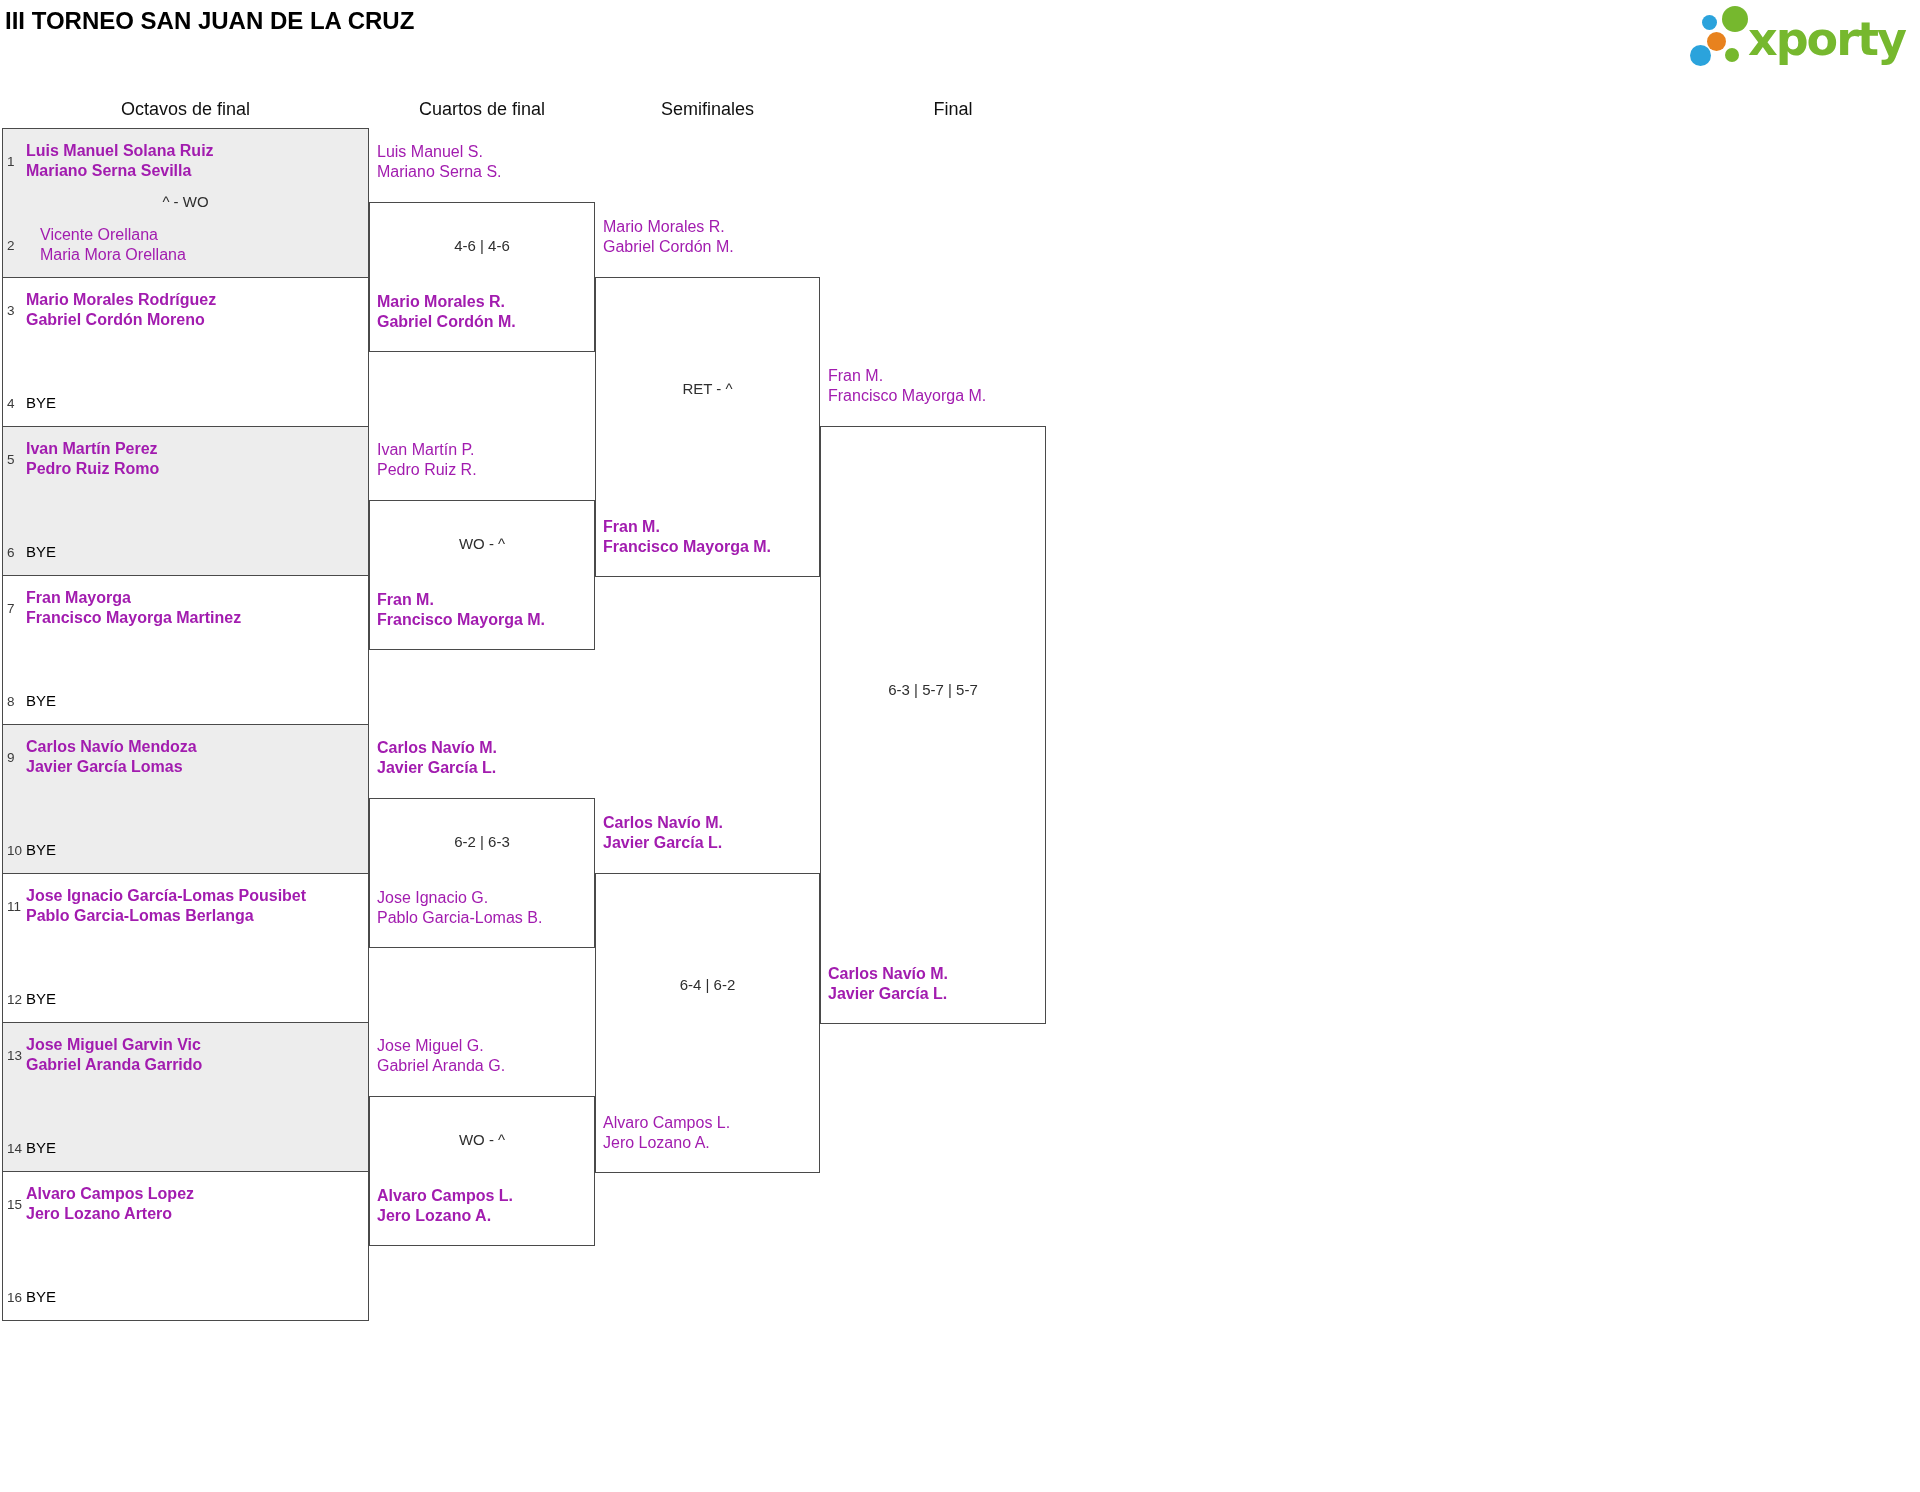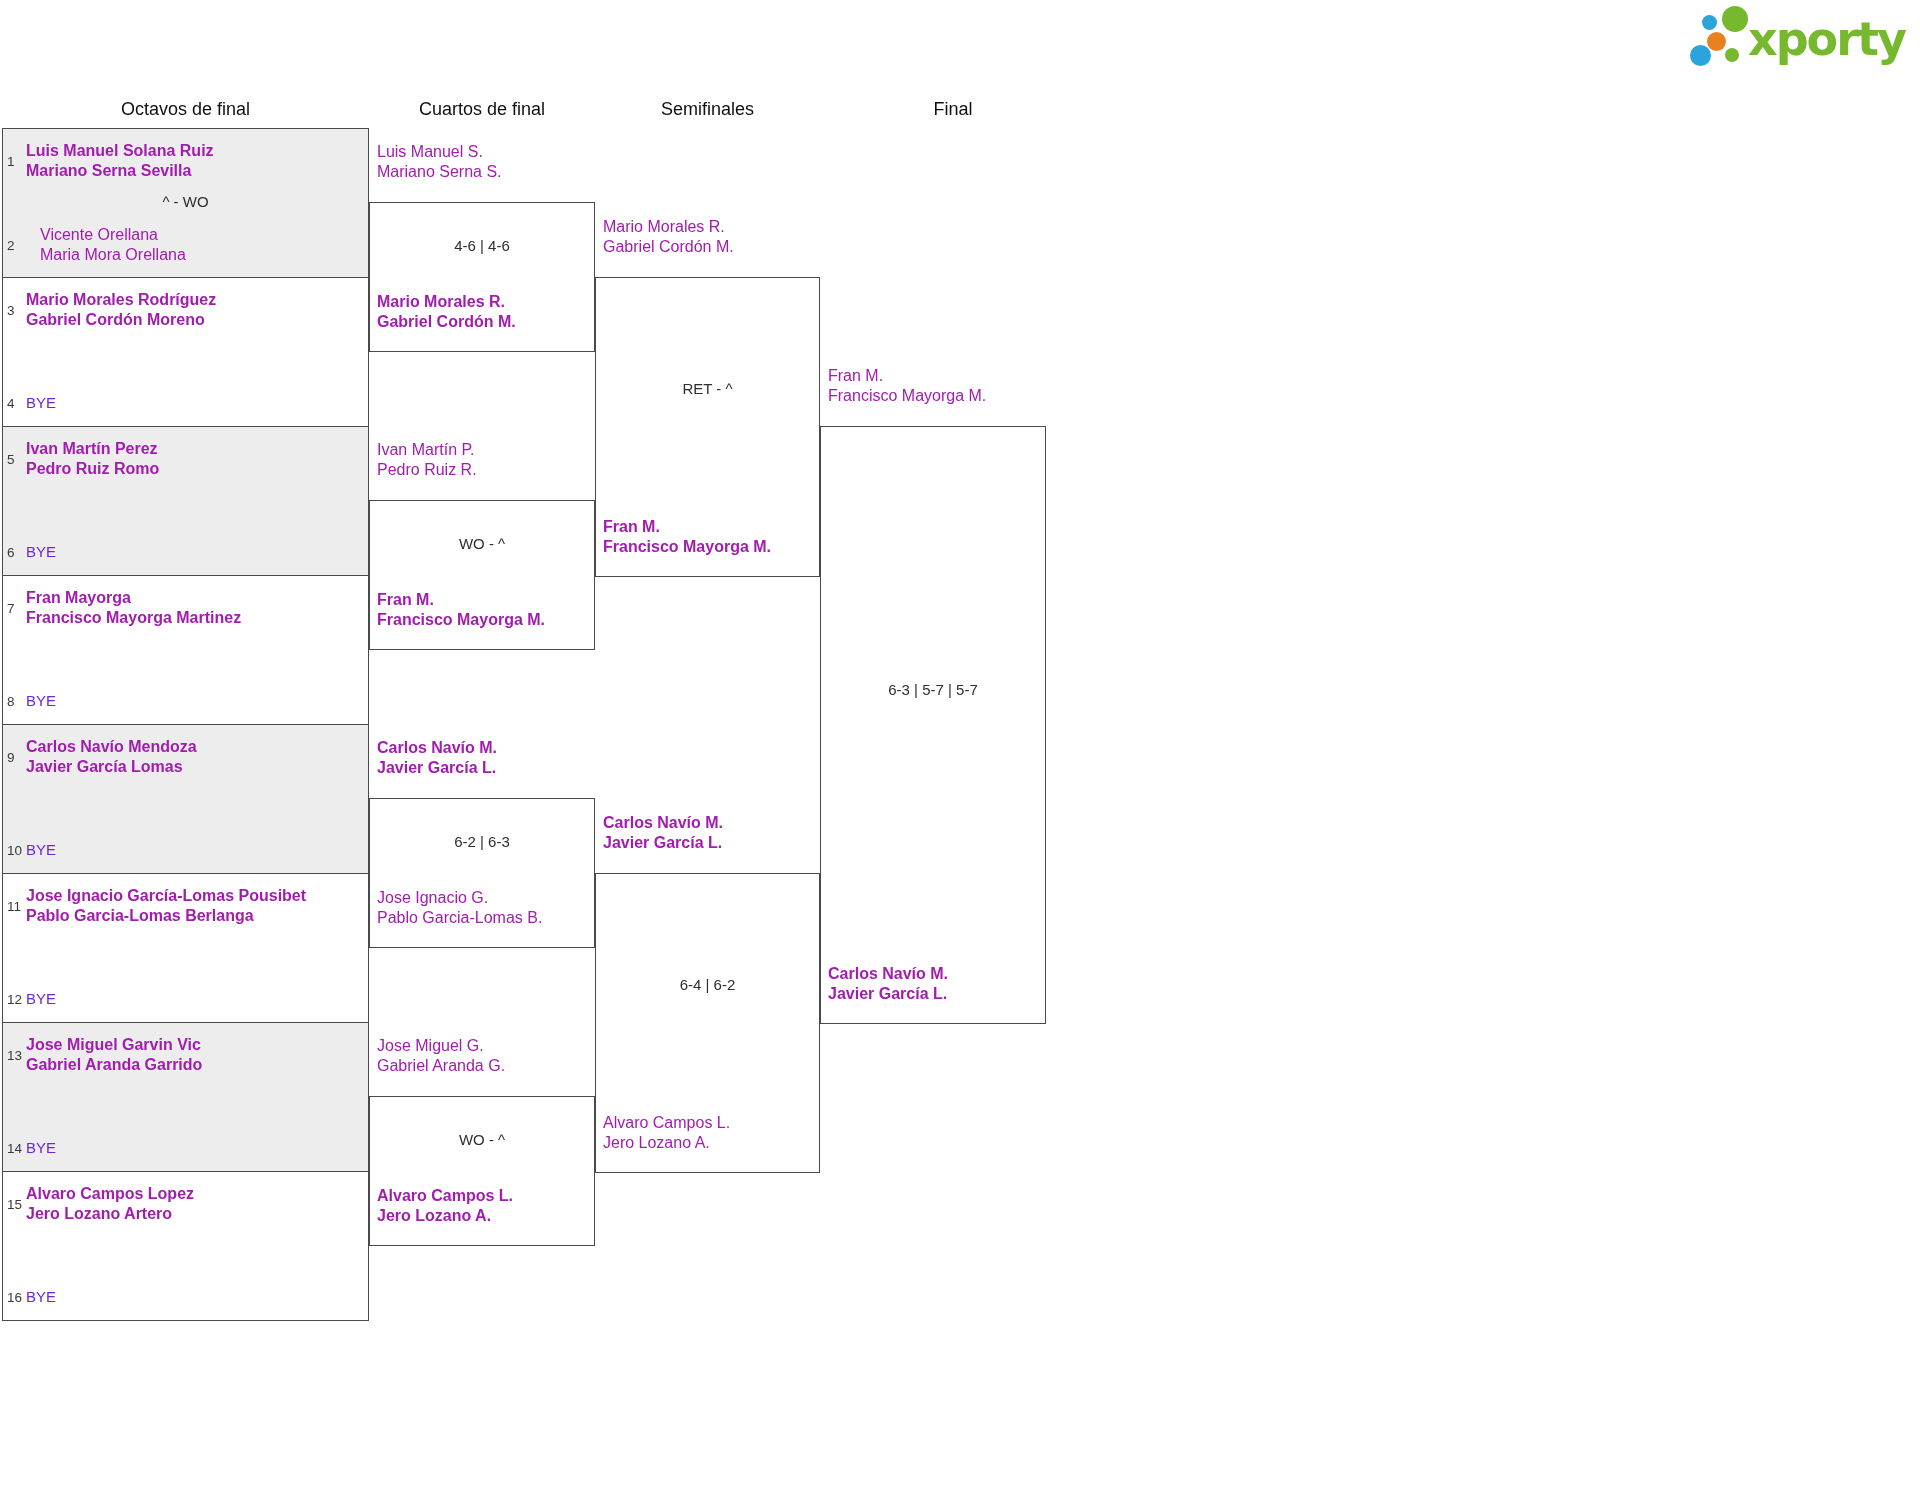--- a/index.html
+++ b/index.html
@@ -13,38 +13,39 @@
   .title-line2{font-size:24px;font-weight:700;line-height:29px;color:#000;}
   .round-header{position:absolute;top:98px;height:22px;font-size:18px;line-height:22px;
     color:#101010;text-align:center;}
   .box{position:absolute;border:1px solid #4a4a4a;box-sizing:border-box;background:#fff;}
   .box.shaded{background:#ededed;}
   .match-box{position:absolute;border:1px solid #4a4a4a;box-sizing:border-box;background:transparent;}
   .team{position:absolute;font-size:16px;line-height:20px;color:#a21caf;white-space:nowrap;overflow:hidden;}
   .team.winner{font-weight:700;}
   .seed{position:absolute;font-size:13.5px;color:#3a3a3a;display:flex;align-items:center;}
   .score{position:absolute;font-size:15px;line-height:20px;color:#2e2e2e;text-align:center;}
-  .bye{position:absolute;font-size:15px;line-height:20px;color:#6d28d9;}
+  .bye{position:absolute;font-size:15px;line-height:20px;color:#000000;}
   
   .logo{position:absolute;left:1684px;top:2px;width:234px;height:80px;display:block;text-decoration:none;cursor:pointer;}
   .dot{position:absolute;border-radius:50%;}
   .dot-blue-small{left:18px;top:13px;width:15px;height:15px;}
   .dot-green-big{left:38px;top:4px;width:26px;height:26px;}
   .dot-orange{left:23px;top:30px;width:19px;height:19px;}
   .dot-blue-big{left:6px;top:43px;width:21px;height:21px;}
   .dot-green-small{left:41px;top:46px;width:14px;height:14px;}
   .wordmark{position:absolute;left:64px;top:8px;font-family:"DejaVu Sans",sans-serif;
     font-size:46px;font-weight:700;letter-spacing:-2px;line-height:58px;}
 </style>
 </head>
 <body>
 
 <div class="stage">
 
   <div class="title-block">
+    <div class="title-line1">III TORNEO SAN JUAN DE LA CRUZ</div>
   </div>
 
   <a class="logo">
     <span class="dot dot-blue-small" style="background: rgb(43, 163, 220);"></span>
     <span class="dot dot-green-big" style="background: rgb(118, 184, 46);"></span>
     <span class="dot dot-orange" style="background: rgb(232, 130, 30);"></span>
     <span class="dot dot-blue-big" style="background: rgb(43, 163, 220);"></span>
     <span class="dot dot-green-small" style="background: rgb(118, 184, 46);"></span>
     <span class="wordmark" style="color: rgb(118, 184, 46);">xporty</span>
   </a>

